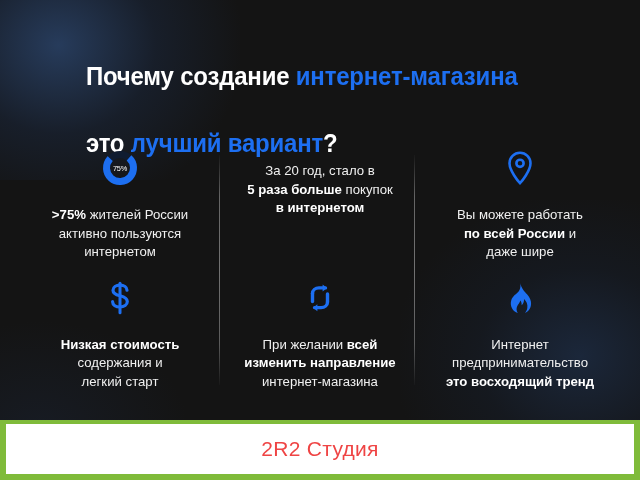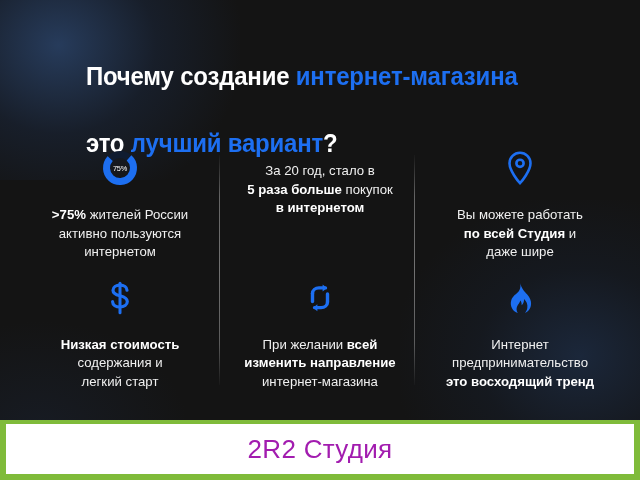--- a/index.html
+++ b/index.html
@@ -158,22 +158,22 @@
   }
   .footer-inner {
     width: 100%;
     height: 100%;
     background: #ffffff;
     display: flex;
     align-items: center;
     justify-content: center;
   }
   .footer-text {
-    color: #a21caf;
-    font-size: 26px;
+    color: #ef4444;
+    font-size: 21px;
     letter-spacing: 0.3px;
   }
 </style>
 </head>
 <body>
 
 <div class="slide">
 
   <div class="glow-tl"></div>
   <div class="glow-br"></div>
@@ -211,21 +211,21 @@
     </div>
 
     <div class="cell cell-r0">
       <div class="icon-slot">
         <svg width="26" height="34" viewBox="0 0 26 34">
           <path d="M13 1.8C7.2 1.8 2.5 6.5 2.5 12.3c0 7.6 9 18.4 10.5 19.9 1.5-1.5 10.5-12.3 10.5-19.9C23.5 6.5 18.8 1.8 13 1.8z" fill="none" stroke="#1d6ff1" stroke-width="2.6"></path>
           <circle cx="13" cy="12.3" r="3.6" fill="none" stroke="#1d6ff1" stroke-width="2.6"></circle>
         </svg>
       </div>
       <div class="cell-text">
-        Вы можете работать<br><b>по всей Студия</b> и<br>даже шире
+        Вы можете работать<br><b>по всей России</b> и<br>даже шире
       </div>
     </div>
 
     <div class="cell cell-r1">
       <div class="icon-slot">
         <svg width="24" height="34" viewBox="0 0 24 34">
           <path d="M12 2.2v29.6" stroke="#1d6ff1" stroke-width="3" stroke-linecap="round"></path>
           <path d="M19 9.2c0-3.1-3.1-5-7-5s-7 1.9-7 5c0 3.2 3.1 4.6 7 5.6 3.9 1 7.3 2.3 7.3 5.8 0 3.3-3.3 5.4-7.3 5.4s-7.4-2-7.4-5.3" fill="none" stroke="#1d6ff1" stroke-width="3.2" stroke-linecap="round" stroke-linejoin="round"></path>
         </svg>
       </div>

